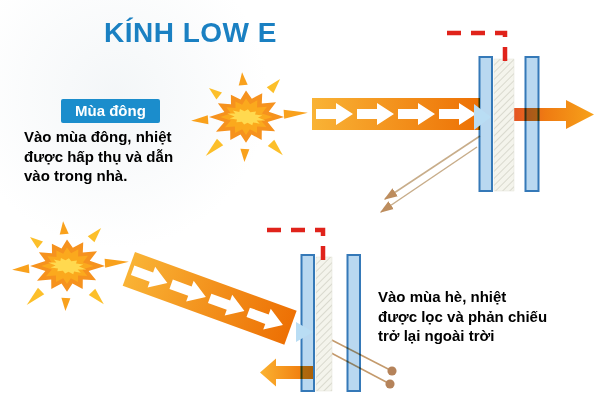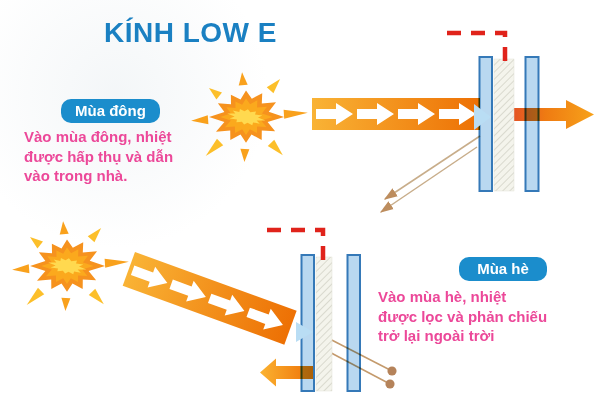--- a/index.html
+++ b/index.html
@@ -2,26 +2,26 @@
 <html><head>
 <meta charset="utf-8">
 <style>
   html,body{margin:0;padding:0;background:#fff;}
   .stage{position:relative;width:600px;height:401px;background:#ffffff;overflow:hidden;
          font-family:"Liberation Sans",sans-serif;}
   .watermark{position:absolute;left:-40px;top:-60px;width:310px;height:310px;border-radius:50%;
              background:radial-gradient(circle, rgba(234,239,242,0.55) 0%, rgba(255,255,255,0) 70%);}
   .title{position:absolute;left:103px;top:17px;width:175px;margin:0;text-align:center;
          font-size:28px;font-weight:800;color:#1a80c2;letter-spacing:.5px;}
-  .badge{position:absolute;height:24px;line-height:24px;padding:0 14px;border-radius:10px;
+  .badge{position:absolute;height:24px;line-height:24px;padding:0 14px;border-radius:2px;
          background:#1b8dcc;color:#ffffff;font-size:15px;font-weight:700;text-align:center;
          box-sizing:border-box;}
   .winter-badge{left:61px;top:99px;min-width:88px;}
   .summer-badge{left:459px;top:257px;min-width:88px;}
-  .desc{position:absolute;font-size:15px;font-weight:700;color:#ec4899;line-height:19.5px;
+  .desc{position:absolute;font-size:15px;font-weight:700;color:#000000;line-height:19.5px;
         white-space:pre-line;}
   .winter-desc{left:24px;top:127px;width:175px;text-align:left;}
   .summer-desc{right:22px;top:287px;width:200px;text-align:left;}
   svg.diagram{position:absolute;left:0;top:0;}
   .pane{stroke:#3579b8;stroke-width:2;mix-blend-mode:multiply;}
   .coating{stroke:#e3e3d8;stroke-width:0.5;}
   .callout{fill:none;stroke:#e0231b;stroke-width:4.5;stroke-dasharray:14 10;}
   .thin-ray-top{stroke:#c8ad8a;stroke-width:1.5;fill:none;}
   .thin-ray-bottom{stroke:#c49a6c;stroke-width:1.5;fill:none;}
 </style>
@@ -134,18 +134,17 @@
     </g>
   </svg>
 
   <h1 class="title">KÍNH LOW E</h1>
 
   <div class="badge winter-badge">Mùa đông</div>
   <div class="desc winter-desc">Vào mùa đông, nhiệt
 được hấp thụ và dẫn
 vào trong nhà.</div>
 
-  <div class="badge summer-badge">Mùa hè</div>
   <div class="desc summer-desc">Vào mùa hè, nhiệt
 được lọc và phản chiếu
 trở lại ngoài trời</div>
 
 </div>
 
 </body></html>

